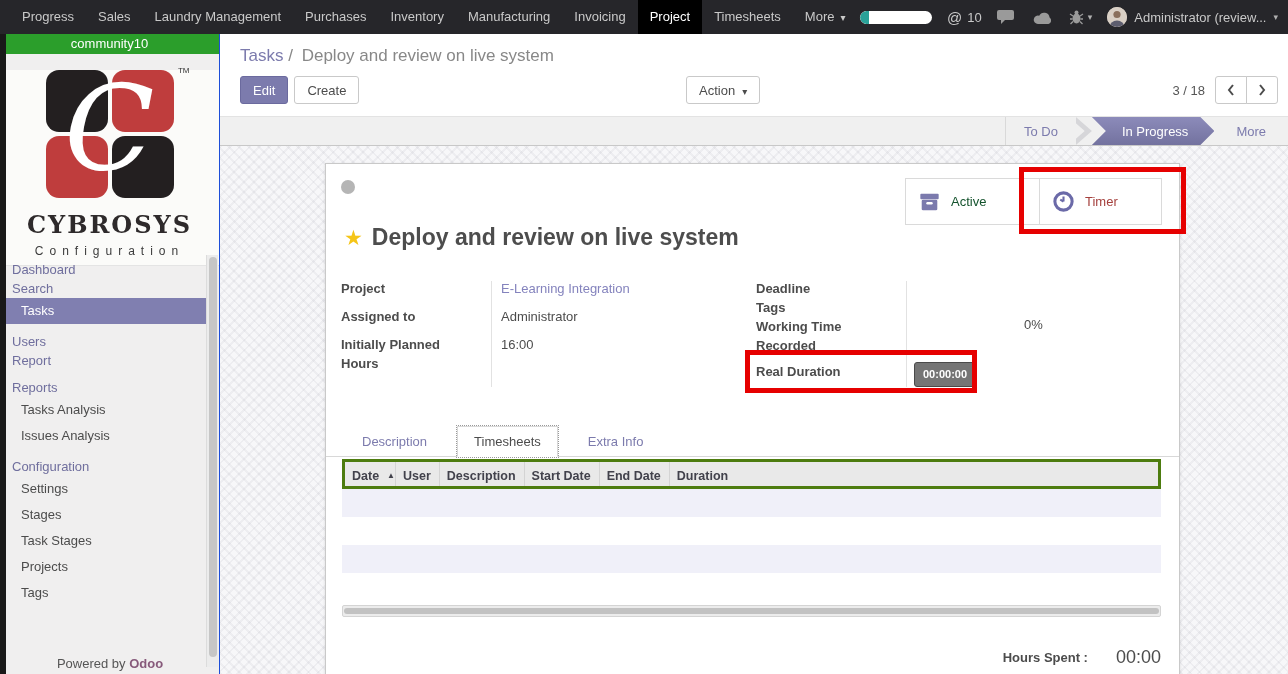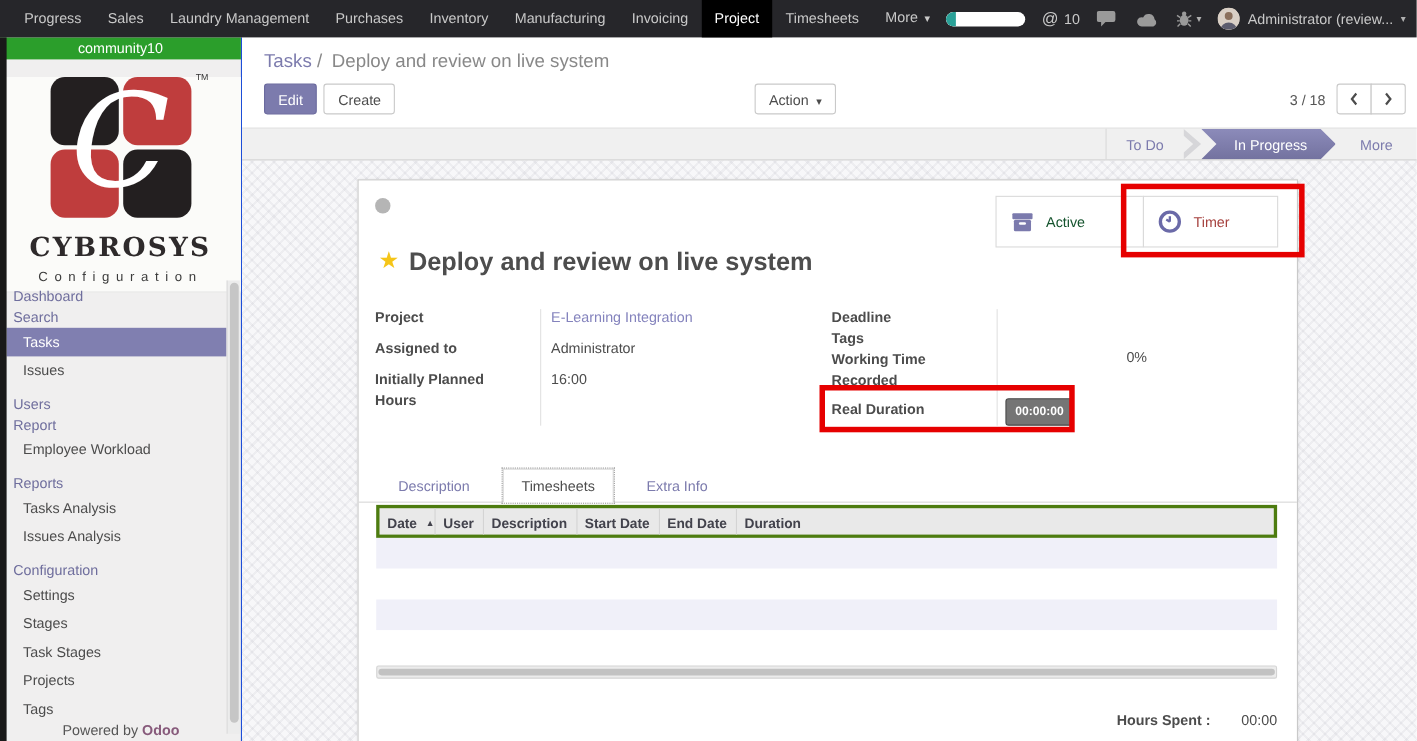--- a/index.html
+++ b/index.html
@@ -126,21 +126,21 @@
   .th { font-size:12.5px; font-weight:bold; color:#42424c; line-height:28px; padding-left:7px; border-right:1px solid #d4d4d4; cursor:pointer; white-space:nowrap; }
   .th:last-child { border-right:none; }
   .th .sort { font-size:8px; margin-left:8px; vertical-align:2px; color:#42424c; }
   .tbody .trow { height:28px; }
   .tbody .trow.odd { background:#f0f0f9; }
   .tbody .trow.even { background:#fff; }
   .hscroll { margin-top:4px; height:12px; background:#ececec; border:1px solid #d4d4d4; border-radius:2px; position:relative; }
   .hscroll .thumb { position:absolute; left:1px; right:1px; top:2px; height:6px; background:#c2c2c2; border-radius:3px; }
   .table-footer { display:flex; justify-content:flex-end; align-items:center; gap:28px; margin-top:30px; }
   .tf-label { font-size:13px; font-weight:bold; color:#4c4c4c; }
-  .tf-value { font-size:13px; color:#4c4c4c; }
+  .tf-value { font-size:18px; color:#4c4c4c; }
 
   svg { display:block; }
 </style>
 </head>
 <body>
 
 <div class="screen">
 
   <header class="topbar">
     <nav class="topnav">
@@ -220,27 +220,25 @@
       <div class="logo-tagline">Configuration</div>
     </div>
     <nav class="side-menu">
 
         <div class="side-entry heading"><span>Dashboard</span></div>
 
         <div class="side-entry heading"><span>Search</span></div>
 
         <div class="side-entry item selected"><span>Tasks</span></div>
 
-        <div class="side-entry item"><span>Issues</span></div>
 
         <div class="side-entry heading gap"><span>Users</span></div>
 
         <div class="side-entry heading"><span>Report</span></div>
 
-        <div class="side-entry item"><span>Employee Workload</span></div>
 
         <div class="side-entry heading gap"><span>Reports</span></div>
 
         <div class="side-entry item"><span>Tasks Analysis</span></div>
 
         <div class="side-entry item"><span>Issues Analysis</span></div>
 
         <div class="side-entry heading gap"><span>Configuration</span></div>
 
         <div class="side-entry item"><span>Settings</span></div>

